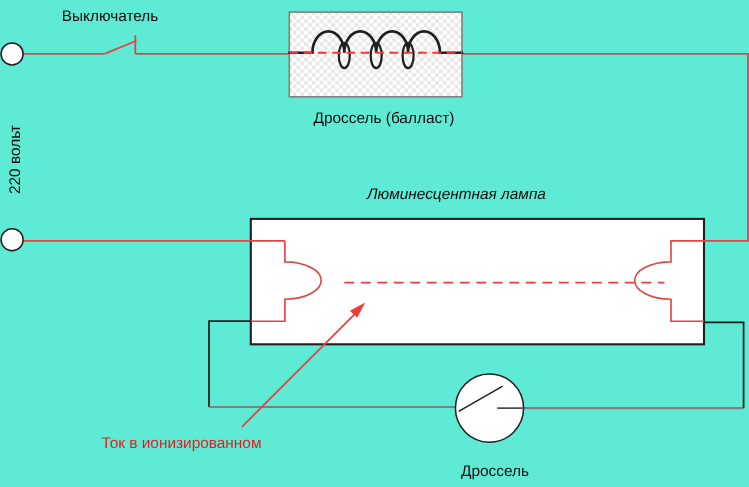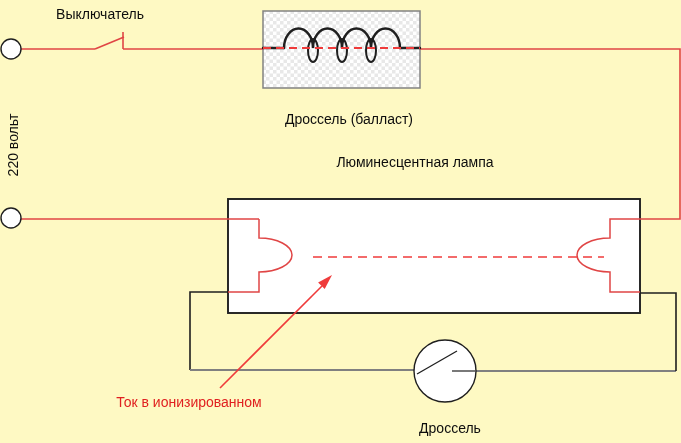--- a/index.html
+++ b/index.html
@@ -1,38 +1,37 @@
 <!DOCTYPE html>
 <html style="--wire-red: #e04545; --dash-red: #ef3b3b; --text-red: #e02020; --wire-black: #1f1f1f; --wire-gray: #808080; --choke-border: #828282; --checker-gray: #e8e8e8;"><head>
 <meta charset="utf-8">
 <style>
   html,body { margin:0; padding:0; background:#fff; }
   #stage {
     position:relative;
     width:681px; height:443px;
-    background:#fef9c3;
+    background:#5eead4;
     font-family:"Liberation Sans", sans-serif;
     overflow:hidden;
   }
   #stage svg { position:absolute; left:0; top:0; }
   .lbl {
     position:absolute;
     font-size:14px;
     color:#0d0d0d;
     white-space:nowrap;
     transform:translateX(-50%);
   }
   .lbl.rot {
     transform:translate(-50%,-50%) rotate(-90deg);
   }
   .lbl.red {
     color:var(--text-red, #e02020);
     text-align:center;
     line-height:17px;
-    margin-left:24px;
   }
 </style>
 </head>
 <body>
 
 <div id="stage">
 
   <svg width="681" height="443" viewBox="0 0 681 443">
     <defs>
       <pattern id="checker" width="7" height="7" patternUnits="userSpaceOnUse">
@@ -98,22 +97,22 @@
     <g>
       <path d="M220 388 L322 286" fill="none" style="stroke:var(--dash-red,#ef3b3b)" stroke-width="1.6"></path>
       <polygon points="332,275 324.7,288.9 318.1,282.5" style="fill:var(--dash-red,#ef3b3b)" stroke="none"></polygon>
     </g>
   </svg>
 
   <div class="lbl" style="left:100px; top:6px;">Выключатель</div>
 
   <div class="lbl rot" style="left:13px; top:145px;">220 вольт</div>
 
-  <div class="lbl" style="left:349px; top:99px;margin-top:12px;">Дроссель (балласт)</div>
+  <div class="lbl" style="left:349px; top:99px;">Дроссель (балласт)</div>
 
-  <div class="lbl" style="left:415px; top:154px;">Люминесцентная лампа</div>
+  <div class="lbl" style="left:415px; top:168px;font-style:italic;">Люминесцентная лампа</div>
 
   <div class="lbl red" style="left:165px; top:394px;">
     <div>Ток в ионизированном</div>
   </div>
 
   <div class="lbl" style="left:450px; top:420px;">Дроссель</div>
 </div>
 
 </body></html>

